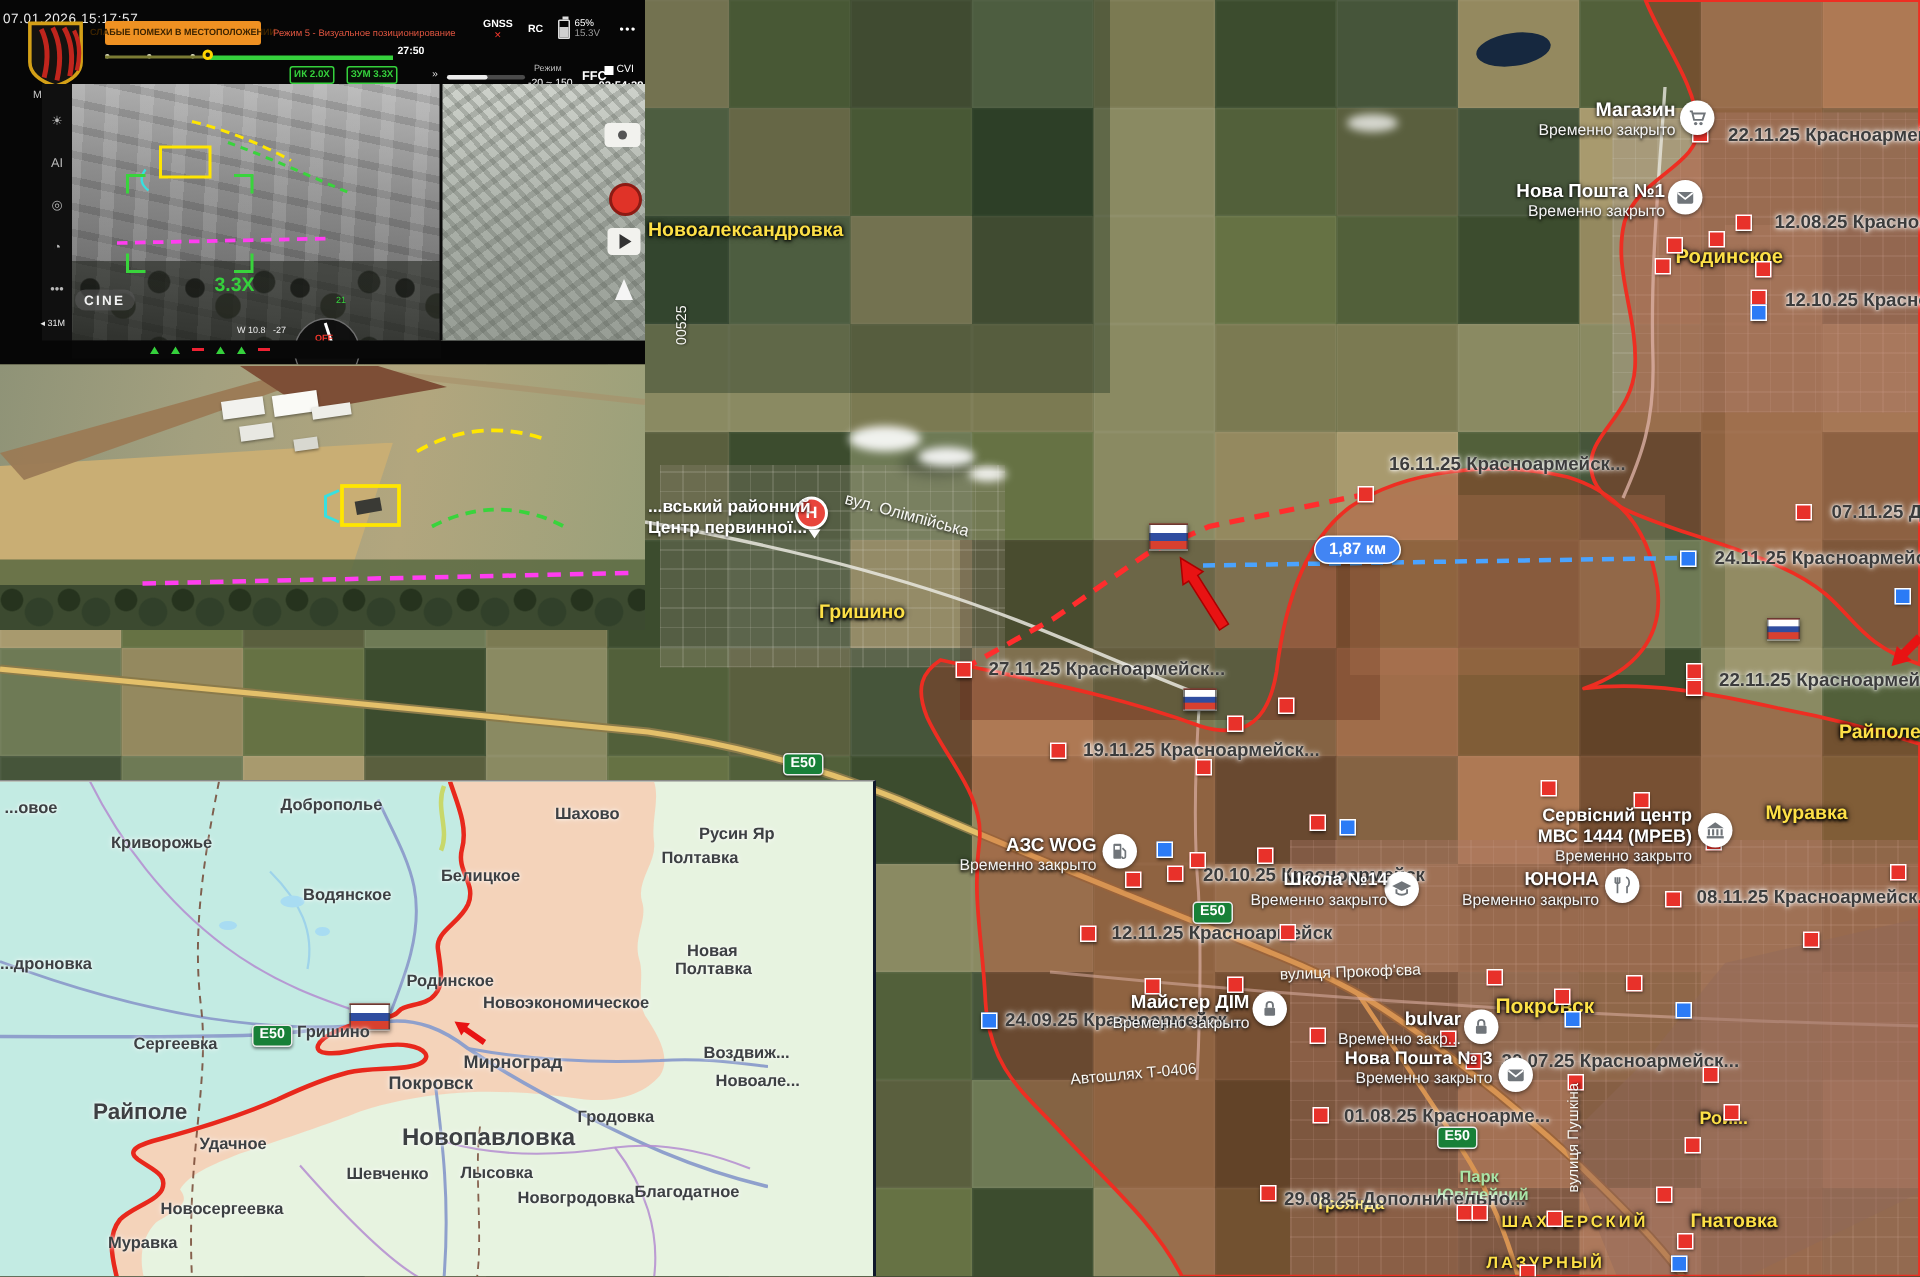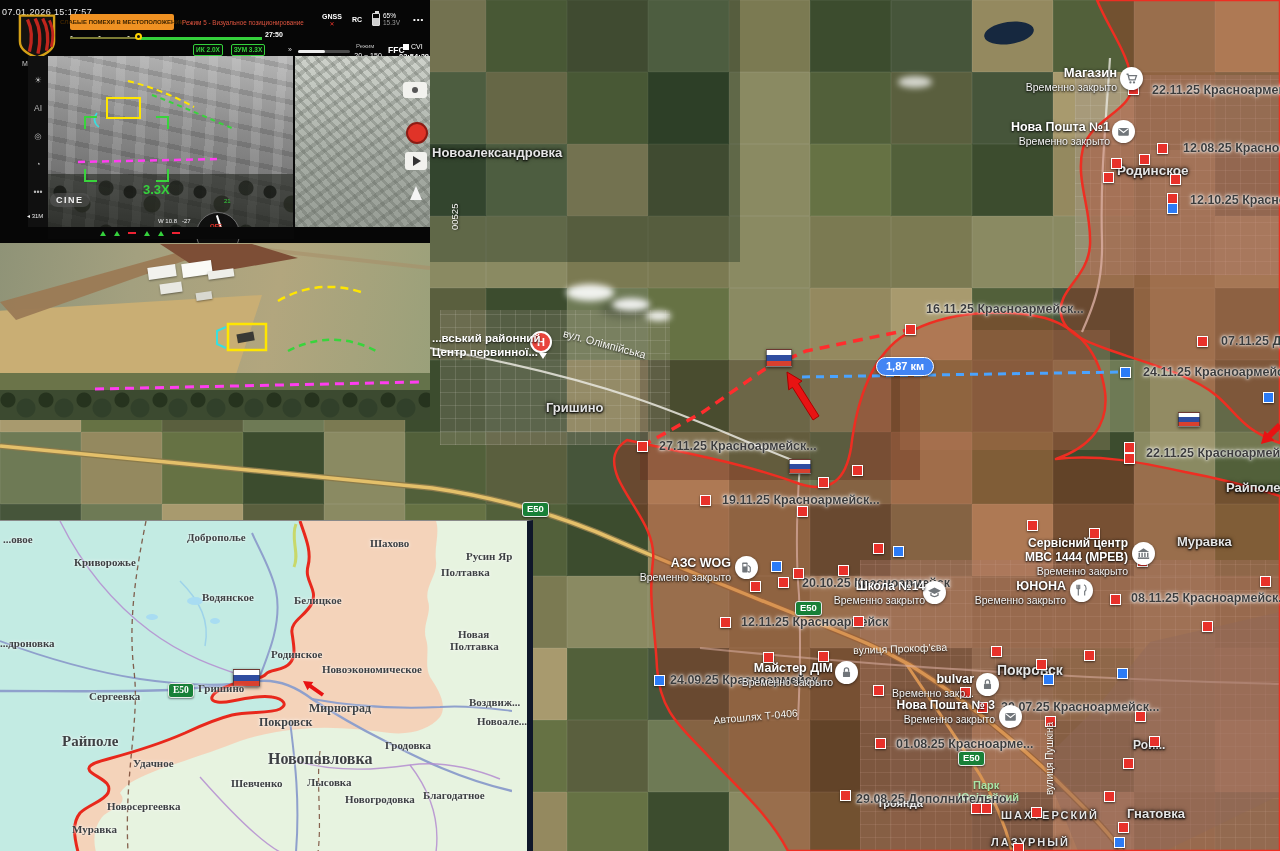--- a/index.html
+++ b/index.html
@@ -12,21 +12,21 @@
   .cell{position:absolute;width:81px;height:72px;}
   .bigtint{position:absolute;z-index:2;}
   .cloud{position:absolute;border-radius:50%;filter:blur(3px);background:#fff;opacity:.9;z-index:4;}
   .cloudshadow{position:absolute;border-radius:50%;filter:blur(4px);background:#1c241c;opacity:.3;z-index:3;}
   .citytex{position:absolute;z-index:3;
     background-image:repeating-linear-gradient(0deg,rgba(215,212,200,.16) 0 1px,transparent 1px 13px),
                      repeating-linear-gradient(90deg,rgba(215,212,200,.16) 0 1px,transparent 1px 15px);}
   #svg-map{position:absolute;left:0;top:0;z-index:5;}
   
   #labels{position:absolute;inset:0;z-index:10;}
-  .town{position:absolute;color:#e5e5e5;font-weight:700;white-space:nowrap;
+  .town{position:absolute;color:#fde047;font-weight:700;white-space:nowrap;
         text-shadow:0 1px 2px #000,0 0 3px #000,0 0 5px rgba(0,0,0,.7);}
   .evt{position:absolute;color:#3c3c3c;font-weight:700;font-size:12.5px;white-space:nowrap;
        text-shadow:0 0 3px rgba(255,255,255,.95),0 0 5px rgba(255,255,255,.85),0 0 1px rgba(255,255,255,.9);}
   .mk{position:absolute;width:11px;height:11px;border:1.5px solid #fff;box-shadow:0 1px 2px rgba(0,0,0,.55);}
   .mk.red{background:#e8312a;} .mk.blue{background:#2b7bf6;}
   .flag{position:absolute;border:1px solid rgba(50,50,50,.65);box-shadow:0 1px 3px rgba(0,0,0,.6);
         background:linear-gradient(#fff 0 33.3%,#2f4da0 33.3% 66.6%,#d8402f 66.6% 100%);}
   .poi-icon{position:absolute;width:23px;height:23px;border-radius:50%;background:#fff;
             box-shadow:0 1px 3px rgba(0,0,0,.5);display:flex;align-items:center;justify-content:center;}
   .poi-name{position:absolute;color:#fff;font-weight:700;white-space:nowrap;
@@ -127,22 +127,22 @@
   #inset2 .tanfield{position:absolute;left:0;top:52px;width:262px;height:112px;background:#c9ae74;
      clip-path:polygon(0 14%,100% 0,86% 100%,0 100%);}
   #inset2 .greenstrip{position:absolute;left:0;top:130px;width:430px;height:20px;background:#5a6a42;opacity:.85;}
   #inset2 .treeline{position:absolute;left:0;top:147px;width:430px;height:30px;background-color:#3c4a30;
      background-image:radial-gradient(circle at 8px 10px,#26331e 0 7px,transparent 8px),
                       radial-gradient(circle at 26px 18px,#31402a 0 9px,transparent 10px);
      background-size:38px 28px;}
   #inset2 .bld{position:absolute;box-shadow:0 1px 2px rgba(0,0,0,.4);}
   #inset2 svg{position:absolute;left:0;top:0;}
   
-  #inset3{position:absolute;left:0;top:520px;width:533px;height:331px;background:#e7f3e0;z-index:30;overflow:hidden;
-      border-top:1px solid #8a8a8a;border-right:6px solid #0f172a;font-family:Liberation Serif, serif;}
+  #inset3{position:absolute;left:0;top:520px;width:584px;height:331px;background:#e7f3e0;z-index:30;overflow:hidden;
+      border-top:1px solid #8a8a8a;border-right:2px solid #0f172a;}
   #inset3 svg{position:absolute;left:0;top:0;}
   .itown{position:absolute;color:#3d4043;font-weight:600;white-space:nowrap;z-index:5;
       text-shadow:0 0 2px rgba(255,255,255,.9),0 0 4px rgba(255,255,255,.7);}
 </style>
 </head>
 <body>
 
 <div id="stage">
 
   <div id="fields">
@@ -686,21 +686,21 @@
       <polygon points="303,160 313.3,161.1 311.5,163.6 324.1,172.4 321.9,175.6 309.3,166.8 307.5,169.3" fill="#e81313"></polygon>
     </svg>
     <div id="i3-labels">
         <div class="itown" style="left: 3px; top: 12px; font-size: 11px;">...овое</div>
         <div class="itown" style="left: 187px; top: 10px; font-size: 11px;">Доброполье</div>
         <div class="itown" style="left: 370px; top: 16px; font-size: 11px;">Шахово</div>
         <div class="itown" style="left: 466px; top: 29px; font-size: 11px;">Русин Яр</div>
         <div class="itown" style="left: 441px; top: 45px; font-size: 11px;">Полтавка</div>
         <div class="itown" style="left: 74px; top: 35px; font-size: 11px;">Криворожье</div>
         <div class="itown" style="left: 202px; top: 70px; font-size: 11px;">Водянское</div>
-        <div class="itown" style="left: 259px; top: 73px; font-size: 11px; padding-left: 35px;">Белицкое</div>
+        <div class="itown" style="left: 259px; top: 57px; font-size: 11px; padding-left: 35px;">Белицкое</div>
         <div class="itown" style="left: 0px; top: 116px; font-size: 11px;">...дроновка</div>
         <div class="itown" style="left: 271px; top: 127px; font-size: 11px;">Родинское</div>
         <div class="itown" style="left: 322px; top: 142px; font-size: 11px;">Новоэкономическое</div>
         <div class="itown" style="left: 458px; top: 107px; font-size: 11px;">Новая</div>
         <div class="itown" style="left: 450px; top: 119px; font-size: 11px;">Полтавка</div>
         <div class="itown" style="left: 89px; top: 169px; font-size: 11px;">Сергеевка</div>
         <div class="itown" style="left: 198px; top: 161px; font-size: 11px;">Гришино</div>
         <div class="itown" style="left: 309px; top: 181px; font-size: 12px;">Мирноград</div>
         <div class="itown" style="left: 259px; top: 195px; font-size: 12px;">Покровск</div>
         <div class="itown" style="left: 469px; top: 175px; font-size: 11px;">Воздвиж...</div>

